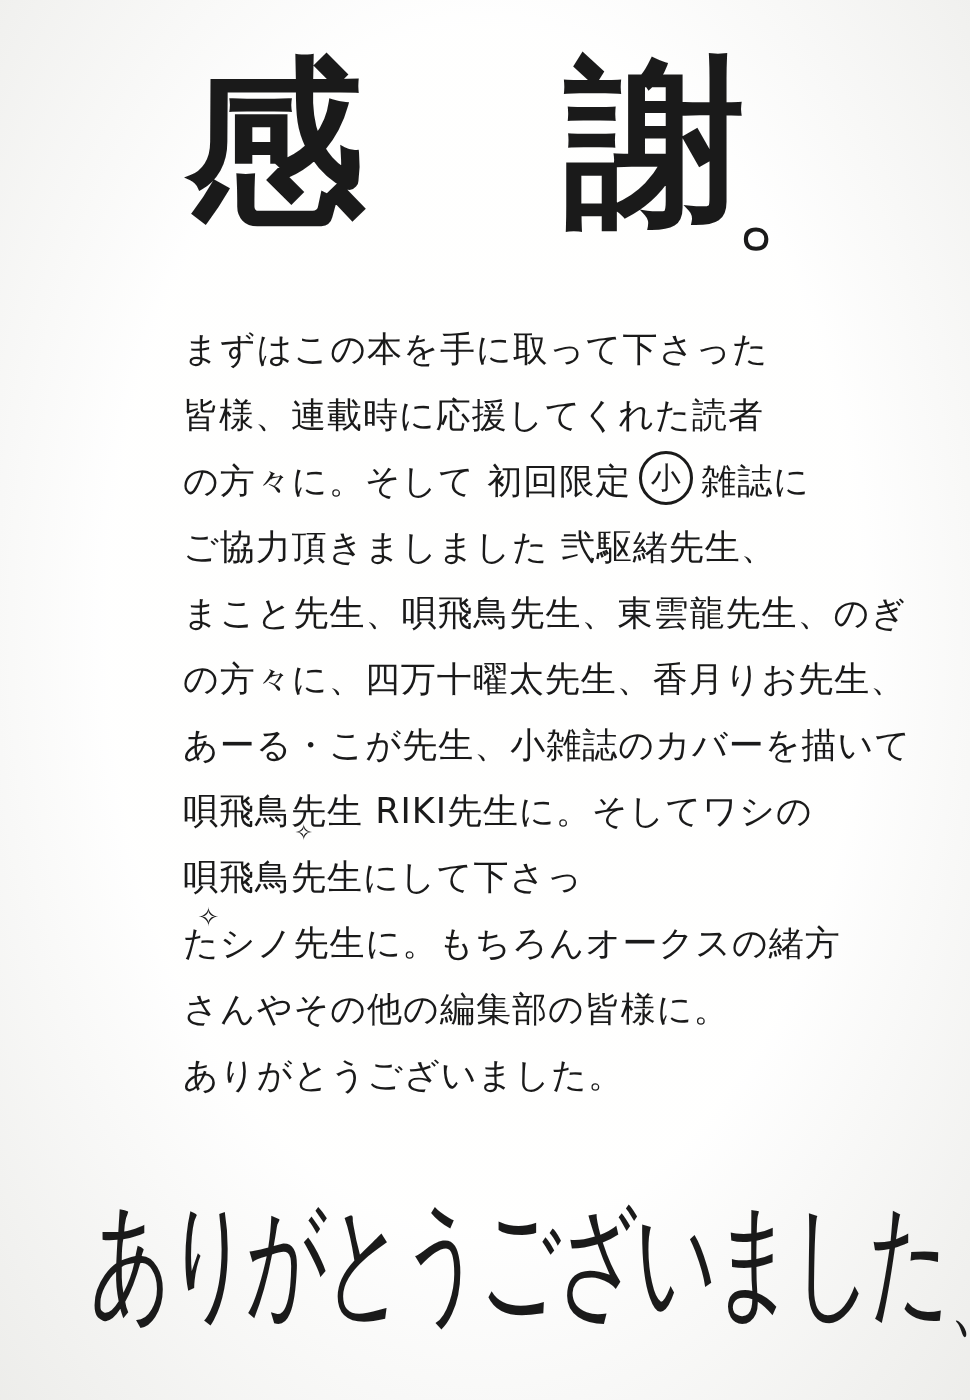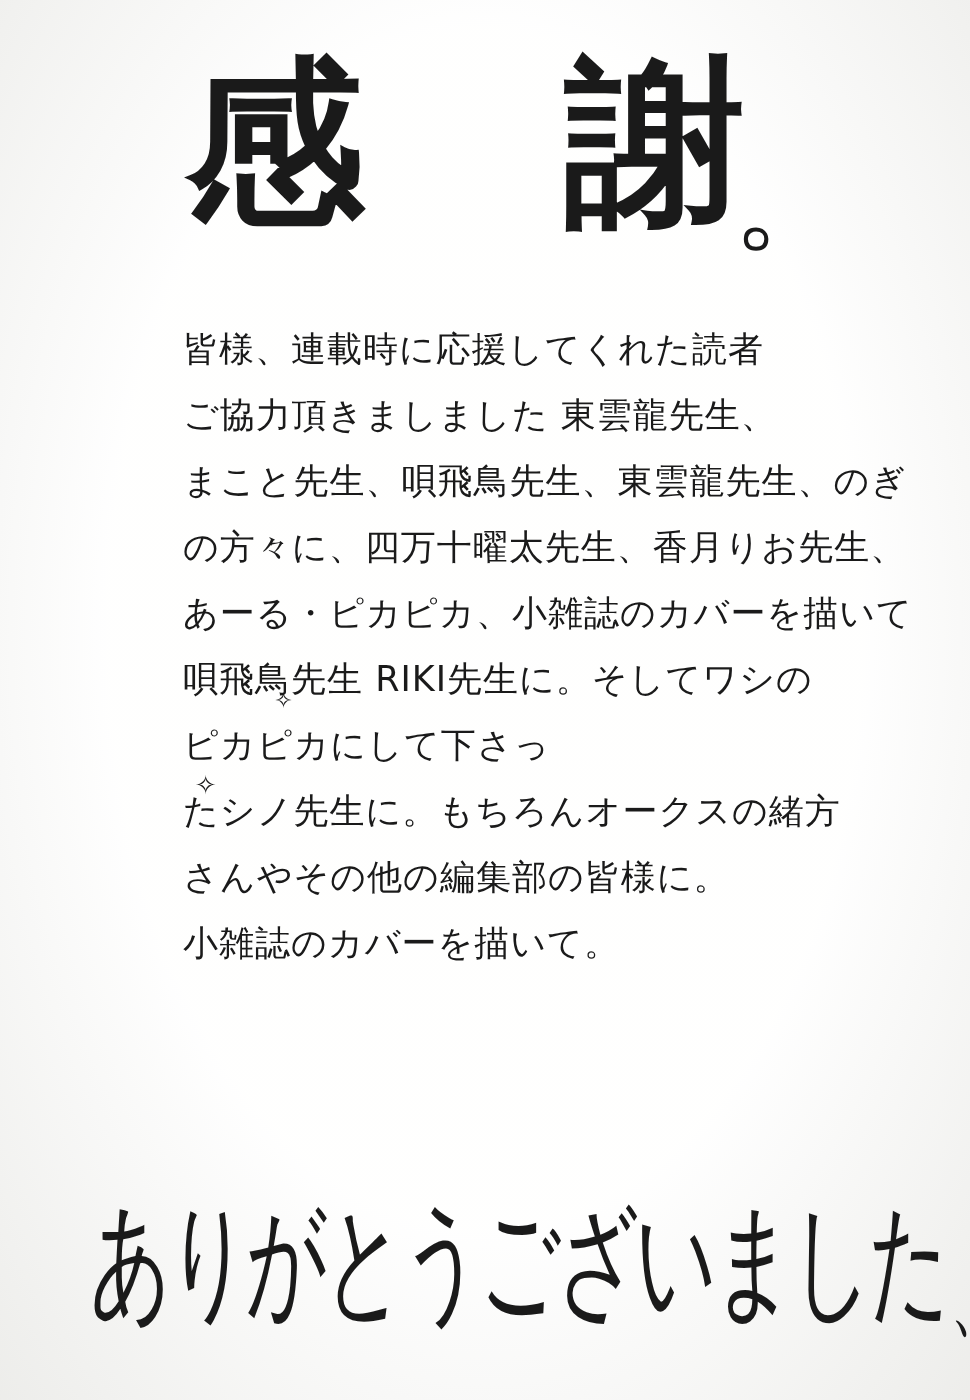--- a/index.html
+++ b/index.html
@@ -120,29 +120,33 @@
 
 <div class="page">
 
   <div class="title-row">
     <span class="title-k">感</span>
     <span class="title-k title-k2">謝</span>
     <span class="title-period">。</span>
   </div>
 
   <div class="body-text">
+    <p>まずはこの本を手に取って下さった</p>
     <p>皆様、連載時に応援してくれた読者</p>
-    <p>ご協力頂きましました 東雲龍先生、</p>
+    <p><span>の方々に。そして 初回限定</span><span class="circled">
+          <span>小</span>
+        </span><span>雑誌に</span></p>
+    <p>ご協力頂きましました 弐駆緒先生、</p>
     <p>まこと先生、唄飛鳥先生、東雲龍先生、のぎ</p>
     <p>の方々に、四万十曜太先生、香月りお先生、</p>
-    <p>あーる・ピカピカ、小雑誌のカバーを描いて</p>
+    <p>あーる・こが先生、小雑誌のカバーを描いて</p>
     <p>唄飛鳥先生 RIKI先生に。そしてワシの</p>
-    <p><span class="pika-wrap"><span class="sparkle sparkle-top">✧</span><span>ピカピカ</span><span class="sparkle sparkle-bottom">✧</span></span><span>にして下さっ</span></p>
+    <p><span class="pika-wrap"><span class="sparkle sparkle-top">✧</span><span>唄飛鳥先生</span><span class="sparkle sparkle-bottom">✧</span></span><span>にして下さっ</span></p>
     <p>たシノ先生に。もちろんオークスの緒方</p>
     <p>さんやその他の編集部の皆様に。</p>
-    <p>小雑誌のカバーを描いて。</p>
+    <p>ありがとうございました。</p>
   </div>
 
   <div class="closing">
     <span>ありがとうございました</span><span class="flourish">、</span>
   </div>
 
 </div>
 
 </body></html>

